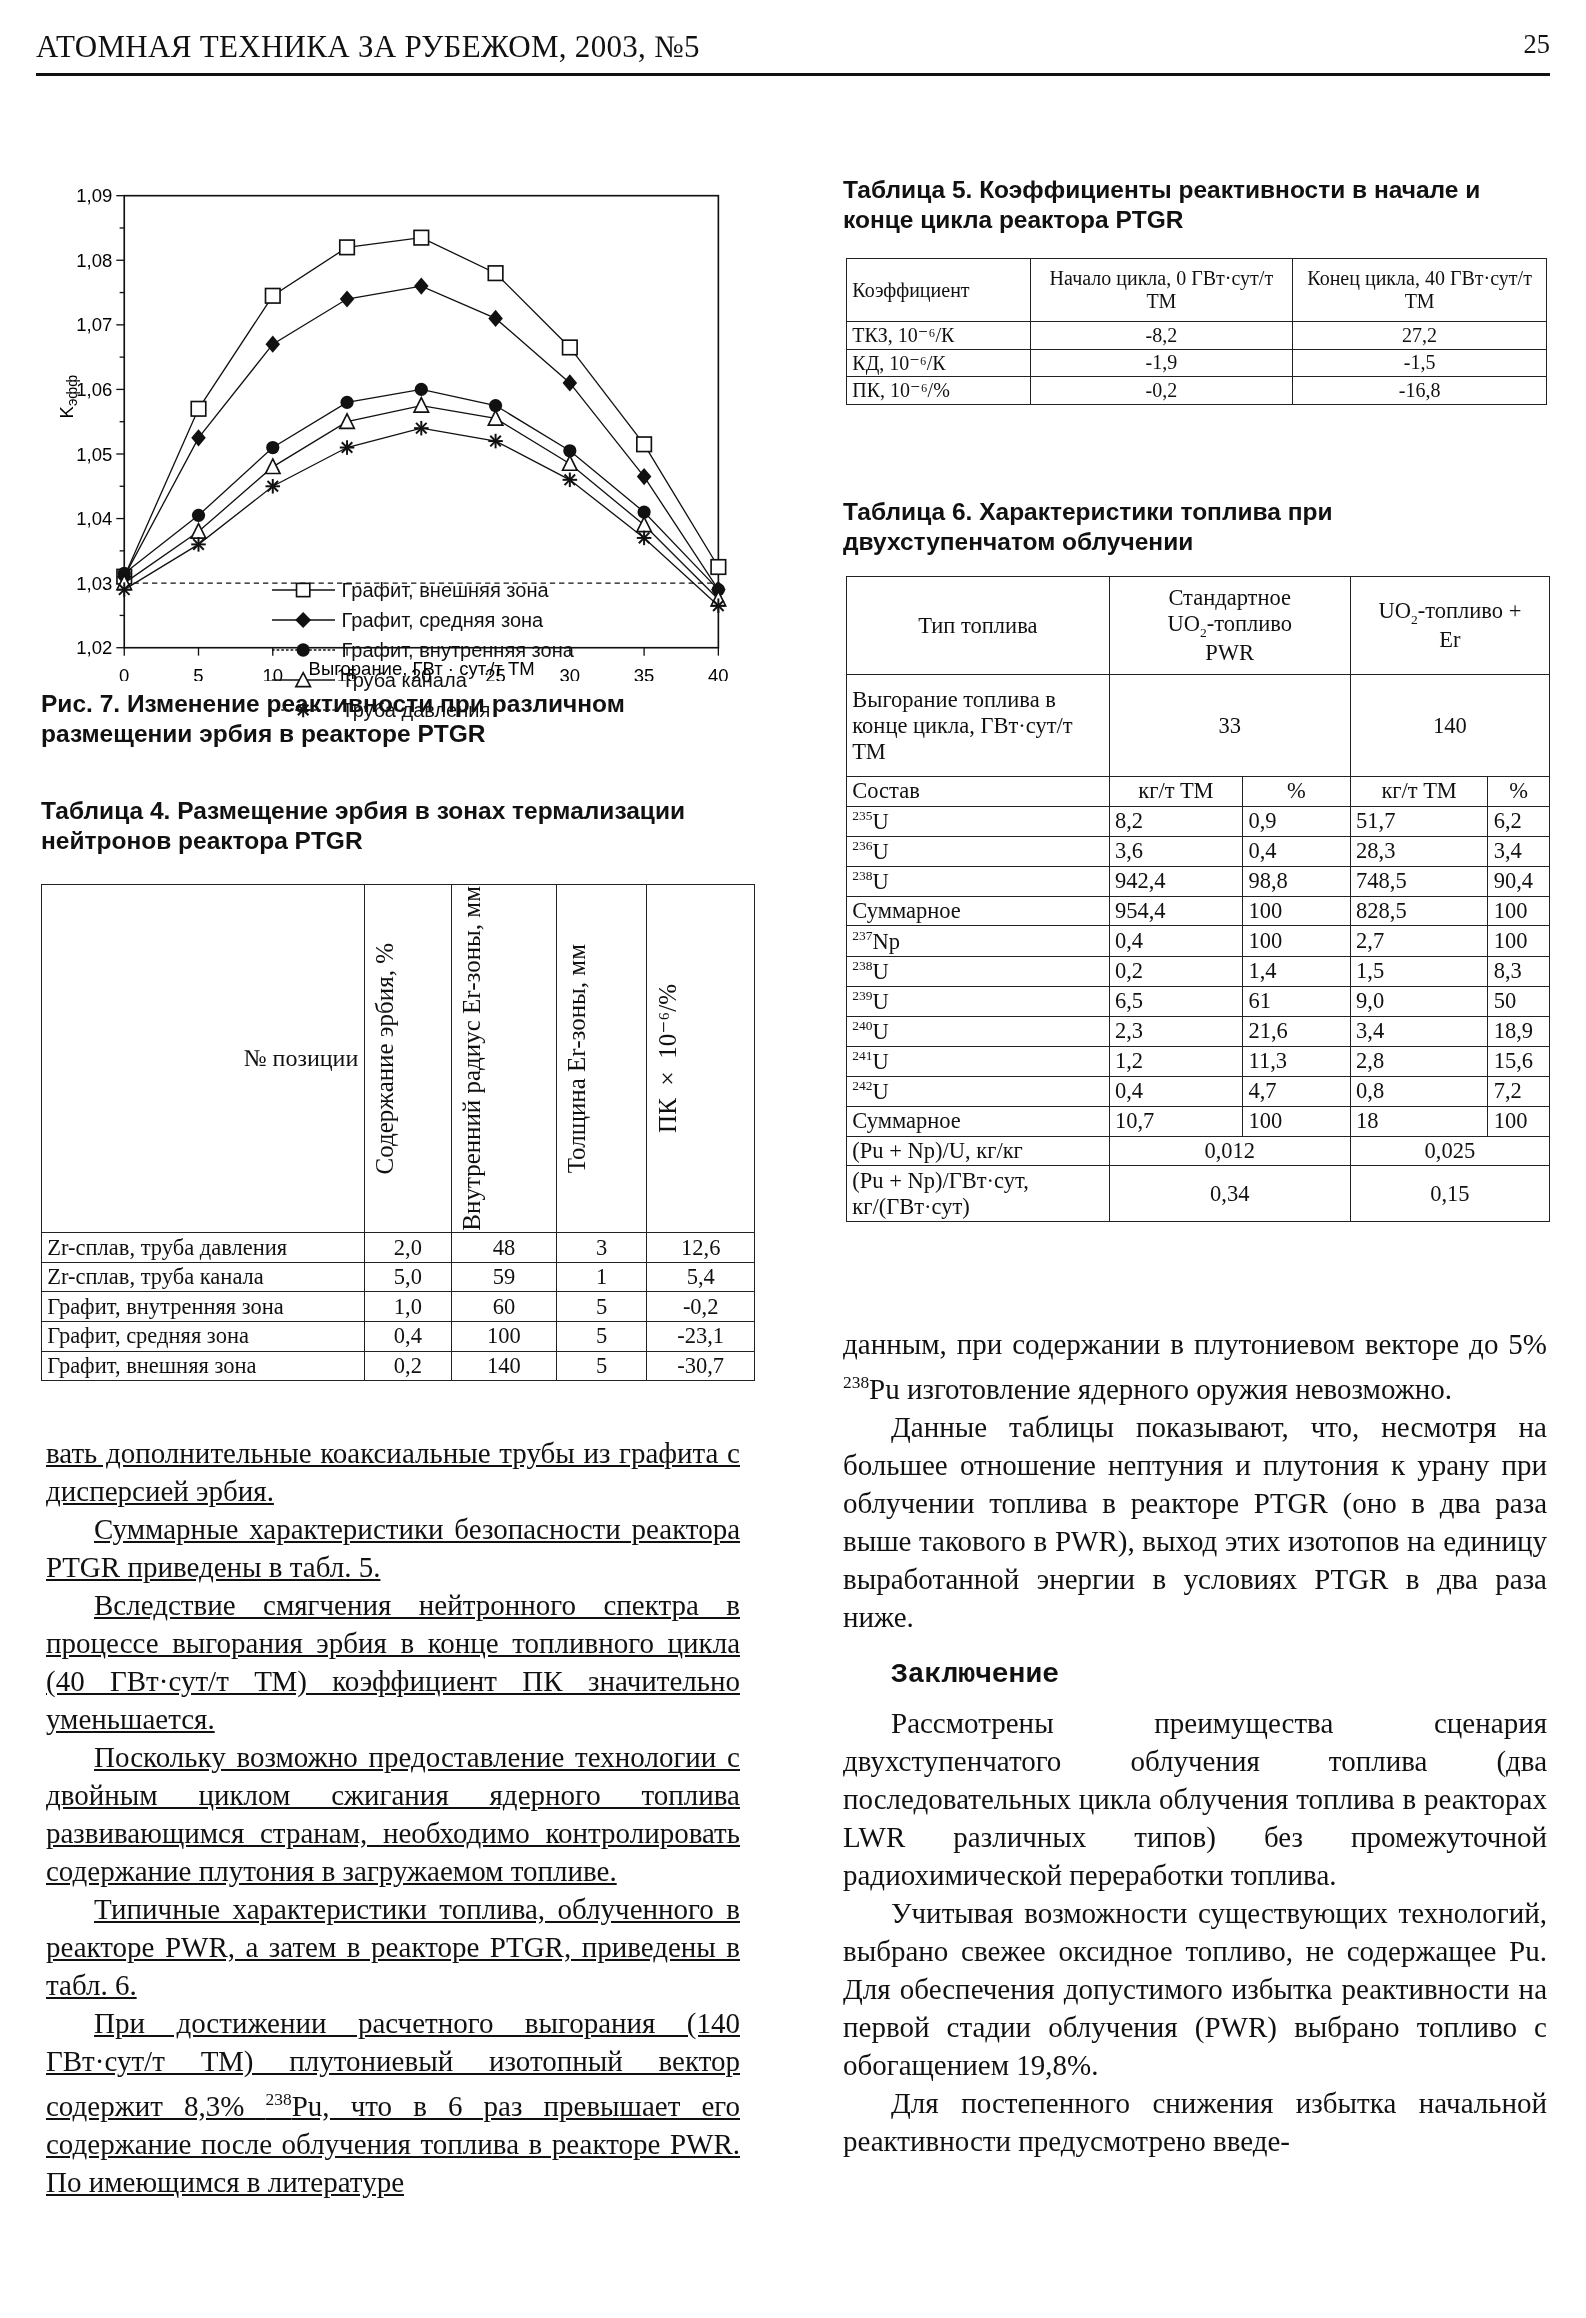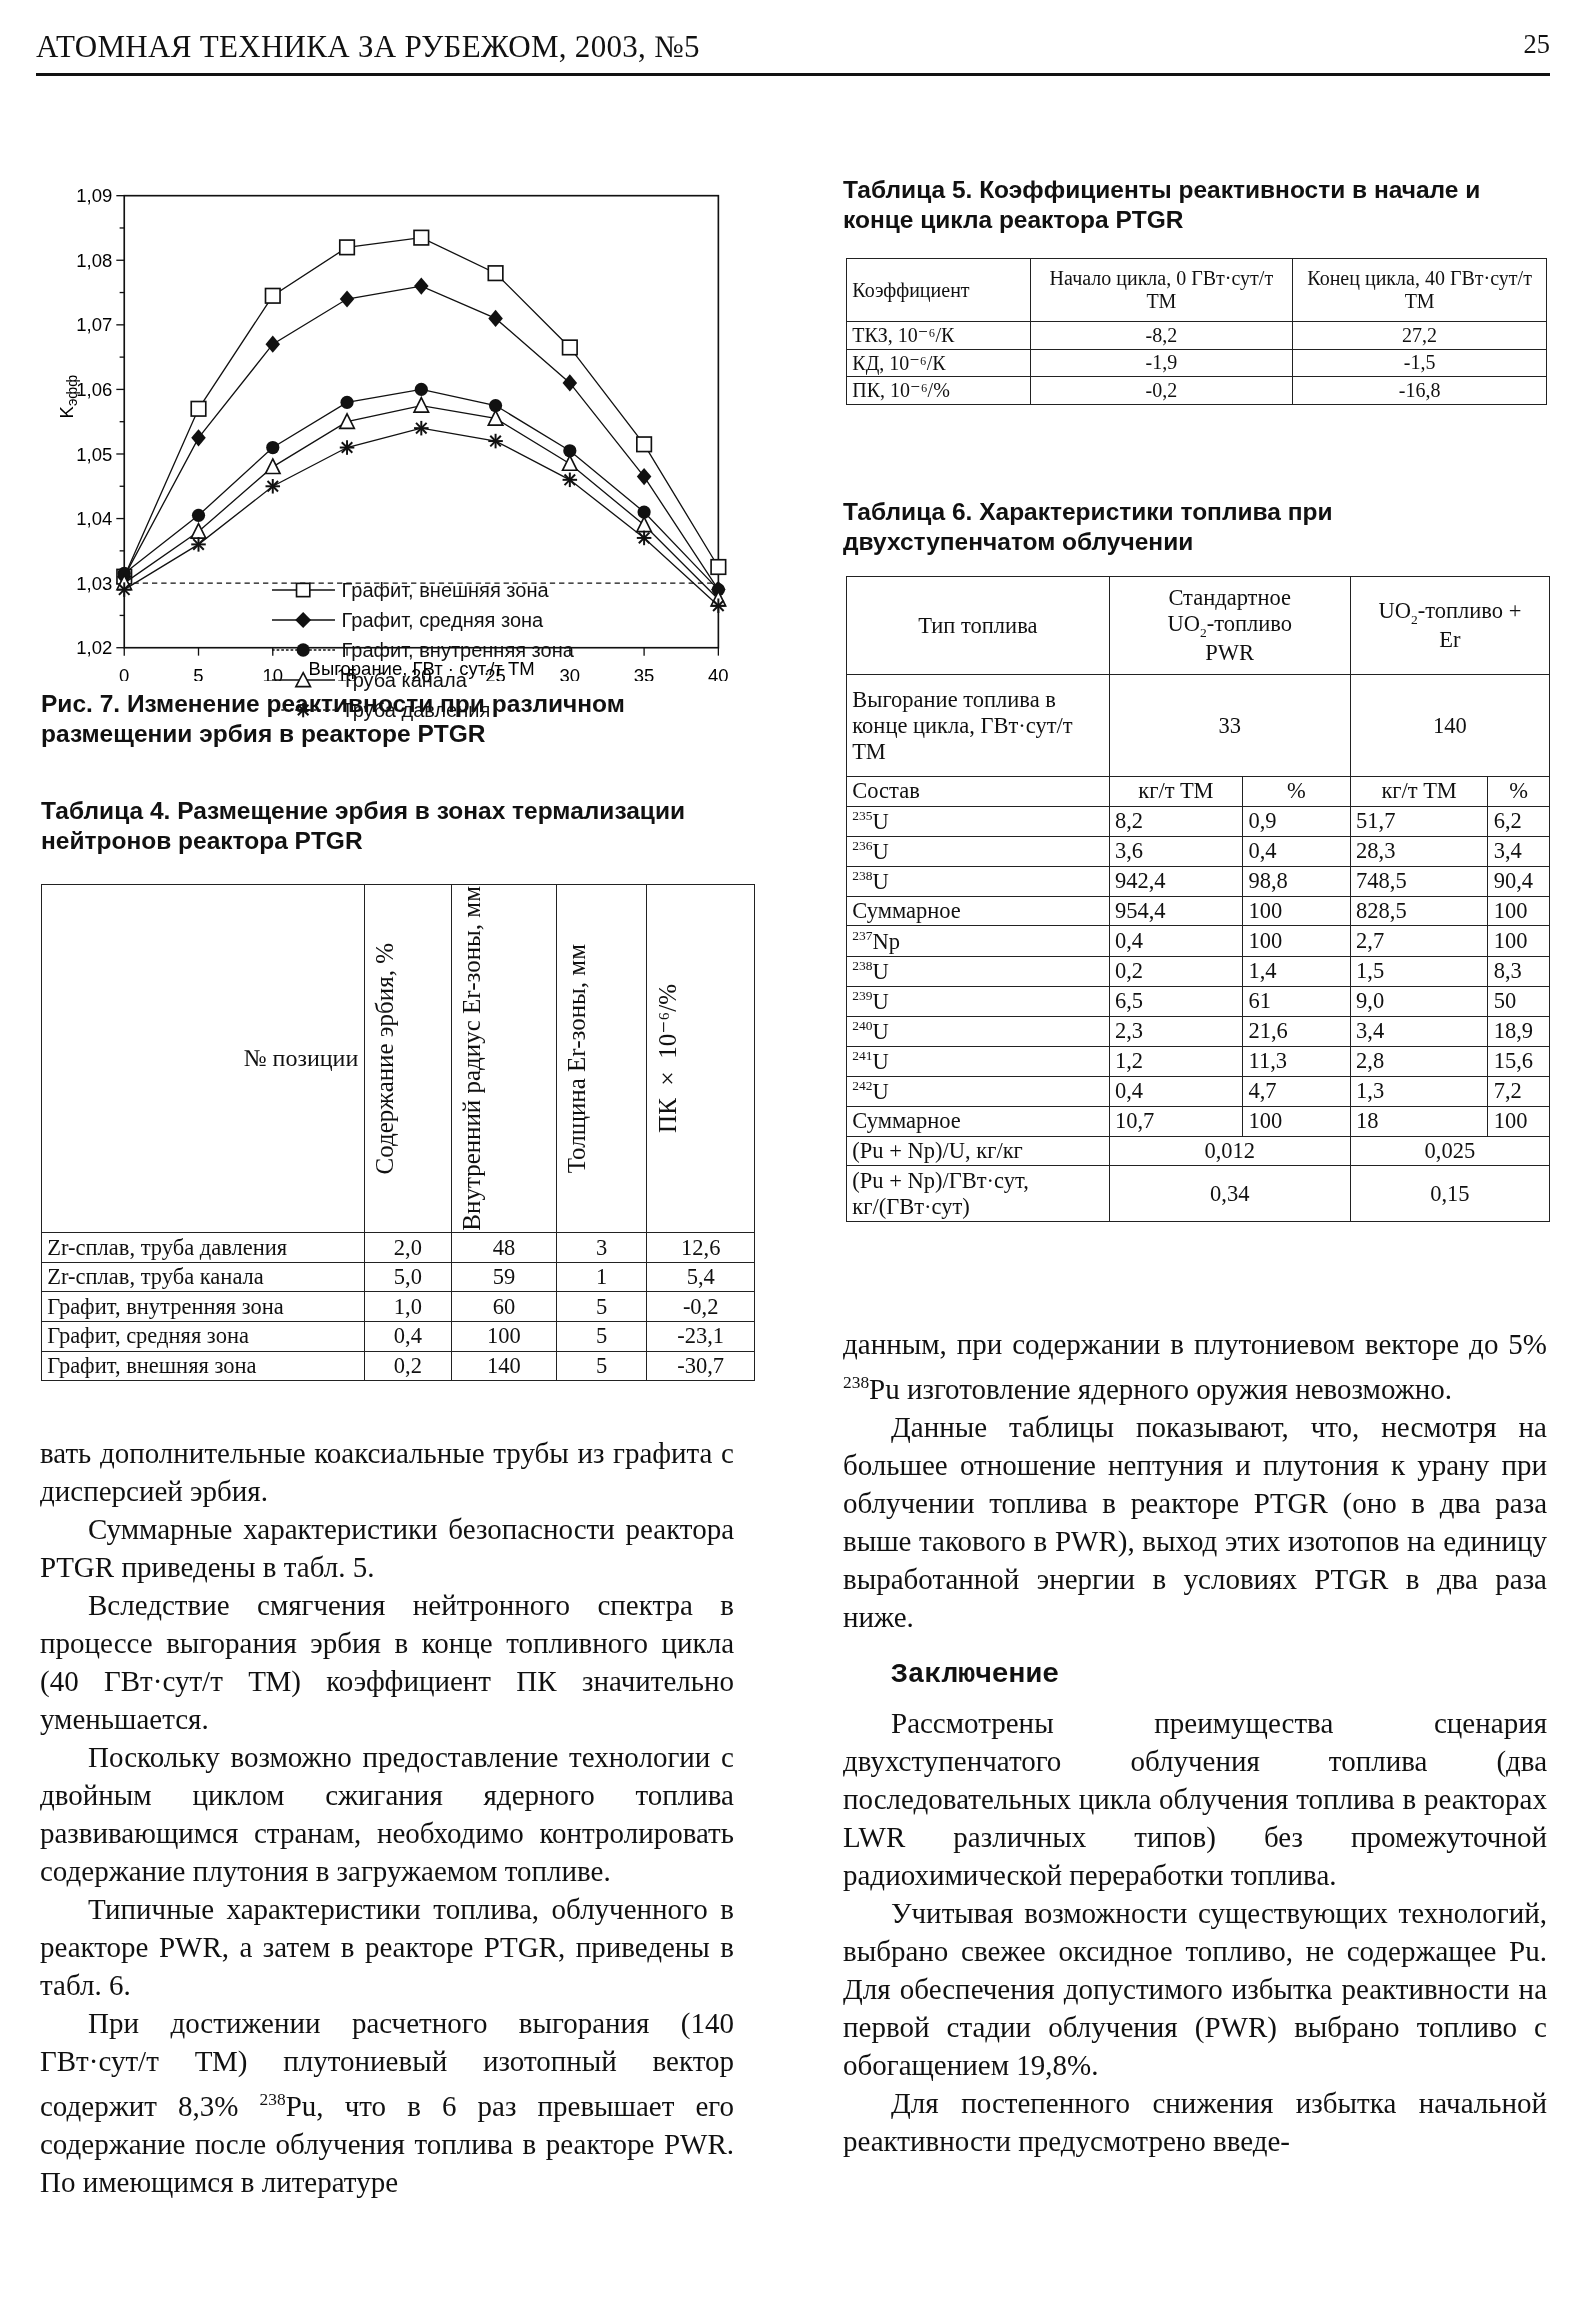--- a/index.html
+++ b/index.html
@@ -276,21 +276,21 @@
       <tr>
         <td>Графит, внешняя зона</td>
         <td class="c">0,2</td>
         <td class="c">140</td>
         <td class="c">5</td>
         <td class="c">-30,7</td>
       </tr>
     </tbody>
 </table>
 
-<div class="abs body-text" style="left:40px;top:1434px;width:694px;">
+<div class="abs body-text" style="left:46px;top:1434px;width:694px;text-decoration:underline;">
   <p class="noind">вать дополнительные коаксиальные трубы из графита с дисперсией эрбия.</p>
   <p>Суммарные характеристики безопасности реактора PTGR приведены в табл. 5.</p>
   <p>Вследствие смягчения нейтронного спектра в процессе выгорания эрбия в конце топливного цикла (40 ГВт·сут/т ТМ) коэффициент ПК значительно уменьшается.</p>
   <p>Поскольку возможно предоставление технологии с двойным циклом сжигания ядерного топлива развивающимся странам, необходимо контролировать содержание плутония в загружаемом топливе.</p>
   <p>Типичные характеристики топлива, облученного в реакторе PWR, а затем в реакторе PTGR, приведены в табл. 6.</p>
   <p><span>При достижении расчетного выгорания (140 ГВт·сут/т ТМ) плутониевый изотопный вектор содержит 8,3% </span><sup>238</sup><span>Pu, что в 6 раз превышает его содержание после облучения топлива в реакторе PWR. По имеющимся в литературе</span></p>
 </div>
 
 <div class="abs caption" style="left:843px;top:175px;width:661px;">Таблица 5. Коэффициенты реактивности в начале и конце цикла реактора PTGR</div>
 <table class="abs t" style="left:846px;top:258px;width:701px;font-size:20px;">
@@ -402,21 +402,21 @@
         <td class="r"><sup>241</sup>U</td>
         <td class="r">1,2</td>
         <td class="r">11,3</td>
         <td class="r">2,8</td>
         <td class="r">15,6</td>
       </tr>
       <tr>
         <td class="r"><sup>242</sup>U</td>
         <td class="r">0,4</td>
         <td class="r">4,7</td>
-        <td class="r">1,3</td>
+        <td class="r">0,8</td>
         <td class="r">7,2</td>
       </tr>
       <tr>
         <td>Суммарное</td>
         <td class="r">10,7</td>
         <td class="r">100</td>
         <td class="r">18</td>
         <td class="r">100</td>
       </tr>
     </tbody>

